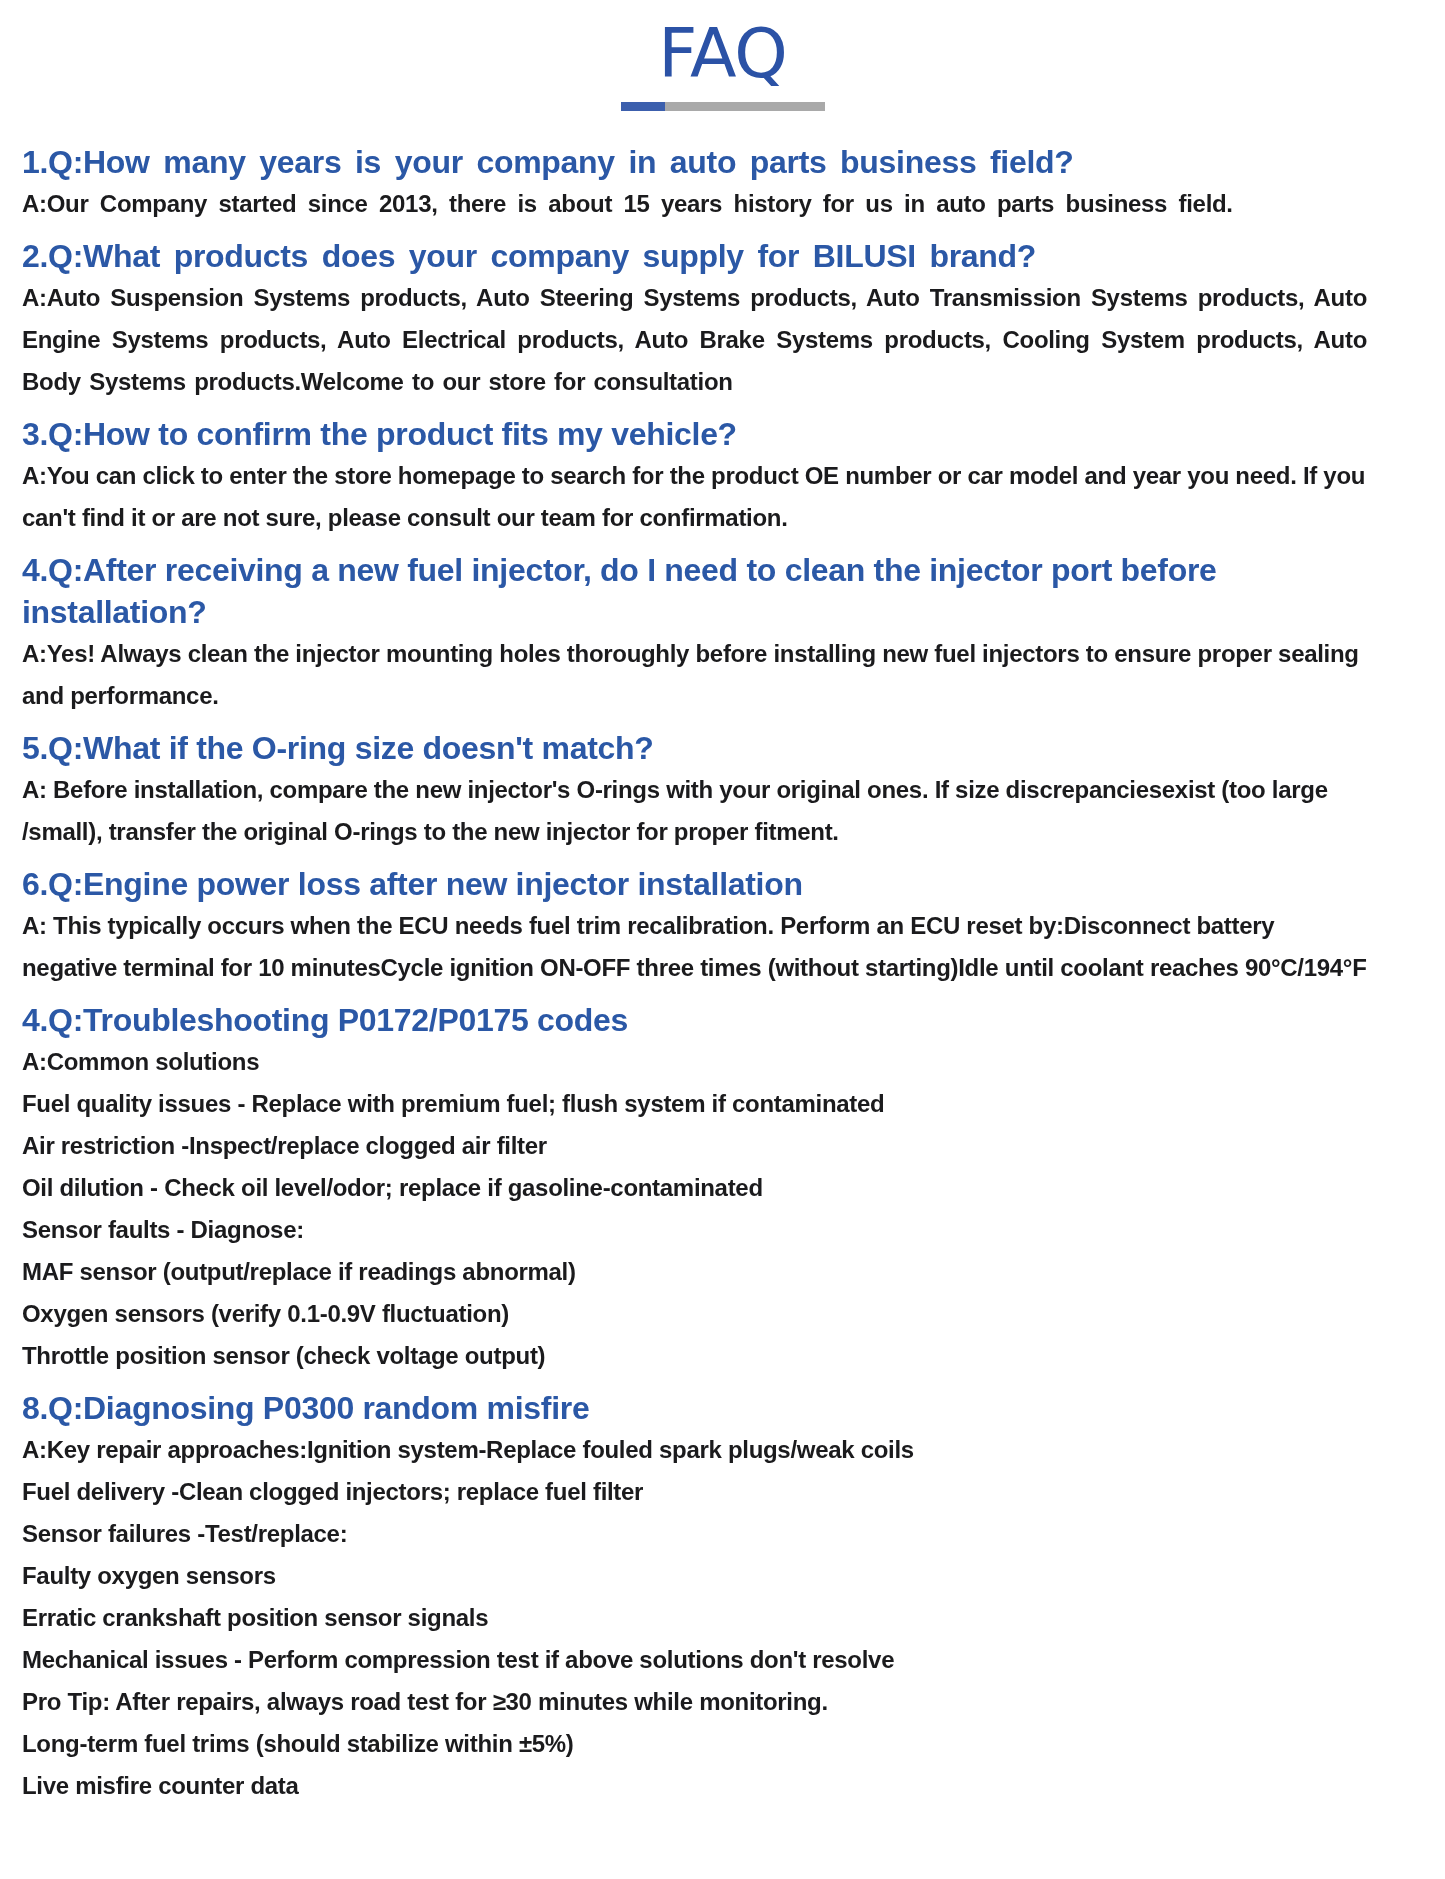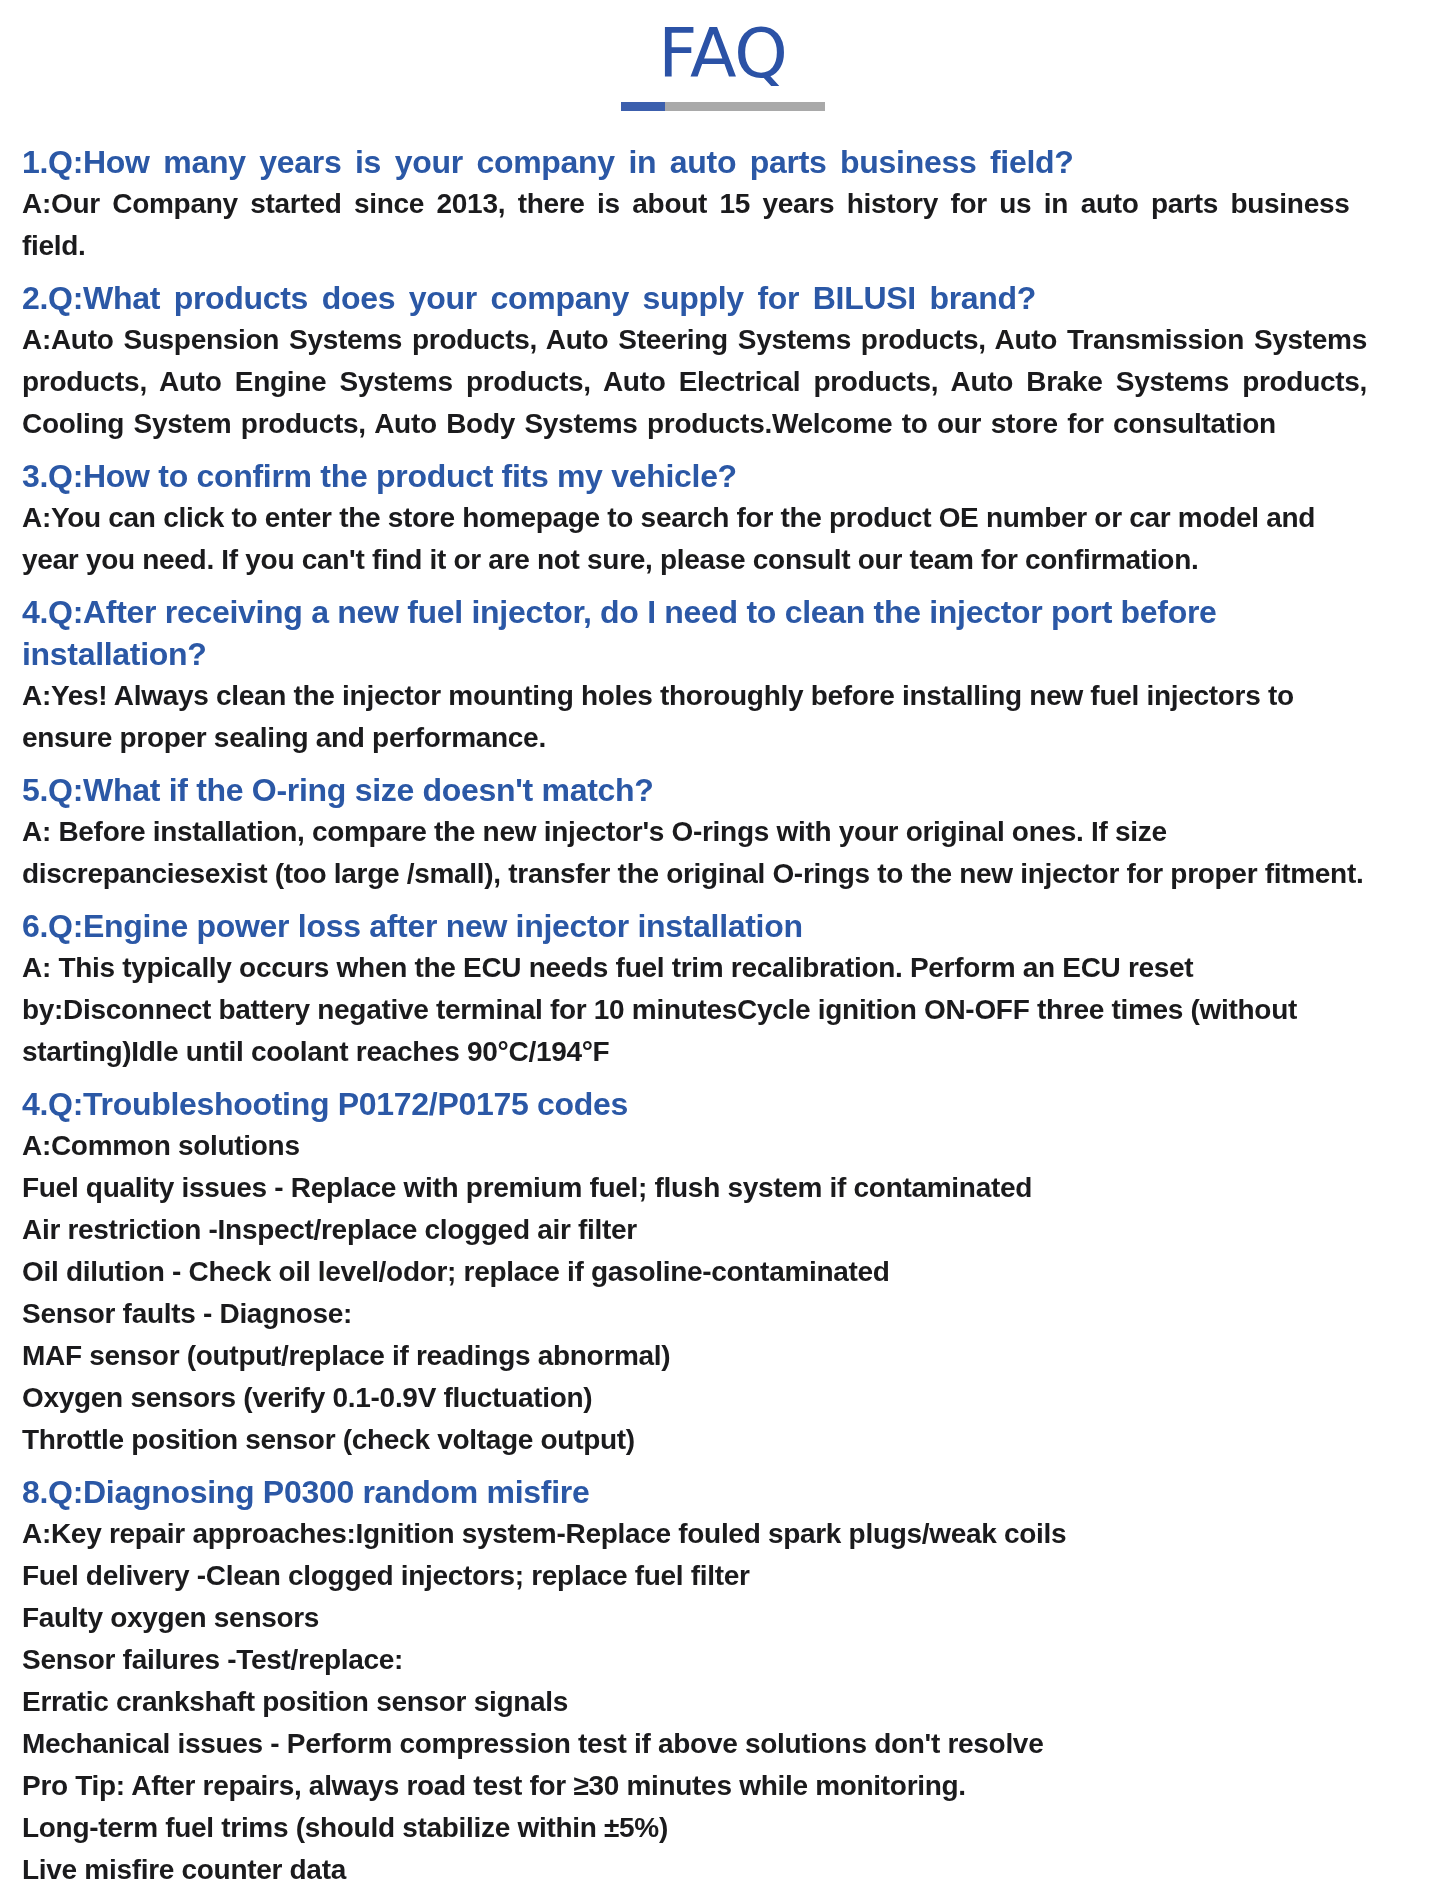--- a/index.html
+++ b/index.html
@@ -53,21 +53,21 @@
   .question {
     margin: 0;
     font-size: 32px;
     line-height: 42px;
     letter-spacing: -0.3px;
     color: var(--question-blue, #2b58a6);
     font-weight: bold;
   }
   .answer {
     margin: 0;
-    font-size: 28px;
+    font-size: 24px;
     line-height: 42px;
     letter-spacing: -0.3px;
     font-weight: bold;
   }
   .spread {
     word-spacing: 5px;
   }
   .justified {
     text-align: justify;
     word-spacing: 2px;
@@ -127,22 +127,22 @@
       <p class="answer">Sensor faults - Diagnose:</p>
       <p class="answer">MAF sensor (output/replace if readings abnormal)</p>
       <p class="answer">Oxygen sensors (verify 0.1-0.9V fluctuation)</p>
       <p class="answer">Throttle position sensor (check voltage output)</p>
     </section>
 
     <section class="faq-item">
       <h2 class="question">8.Q:Diagnosing P0300 random misfire</h2>
       <p class="answer">A:Key repair approaches:Ignition system-Replace fouled spark plugs/weak coils</p>
       <p class="answer">Fuel delivery -Clean clogged injectors; replace fuel filter</p>
+      <p class="answer">Sensor failures -Test/replace:</p>
       <p class="answer">Faulty oxygen sensors</p>
-      <p class="answer">Sensor failures -Test/replace:</p>
       <p class="answer">Erratic crankshaft position sensor signals</p>
       <p class="answer">Mechanical issues - Perform compression test if above solutions don't resolve</p>
       <p class="answer">Pro Tip: After repairs, always road test for ≥30 minutes while monitoring.</p>
       <p class="answer">Long-term fuel trims (should stabilize within ±5%)</p>
       <p class="answer">Live misfire counter data</p>
     </section>
 
   </main>
 </div>
 

